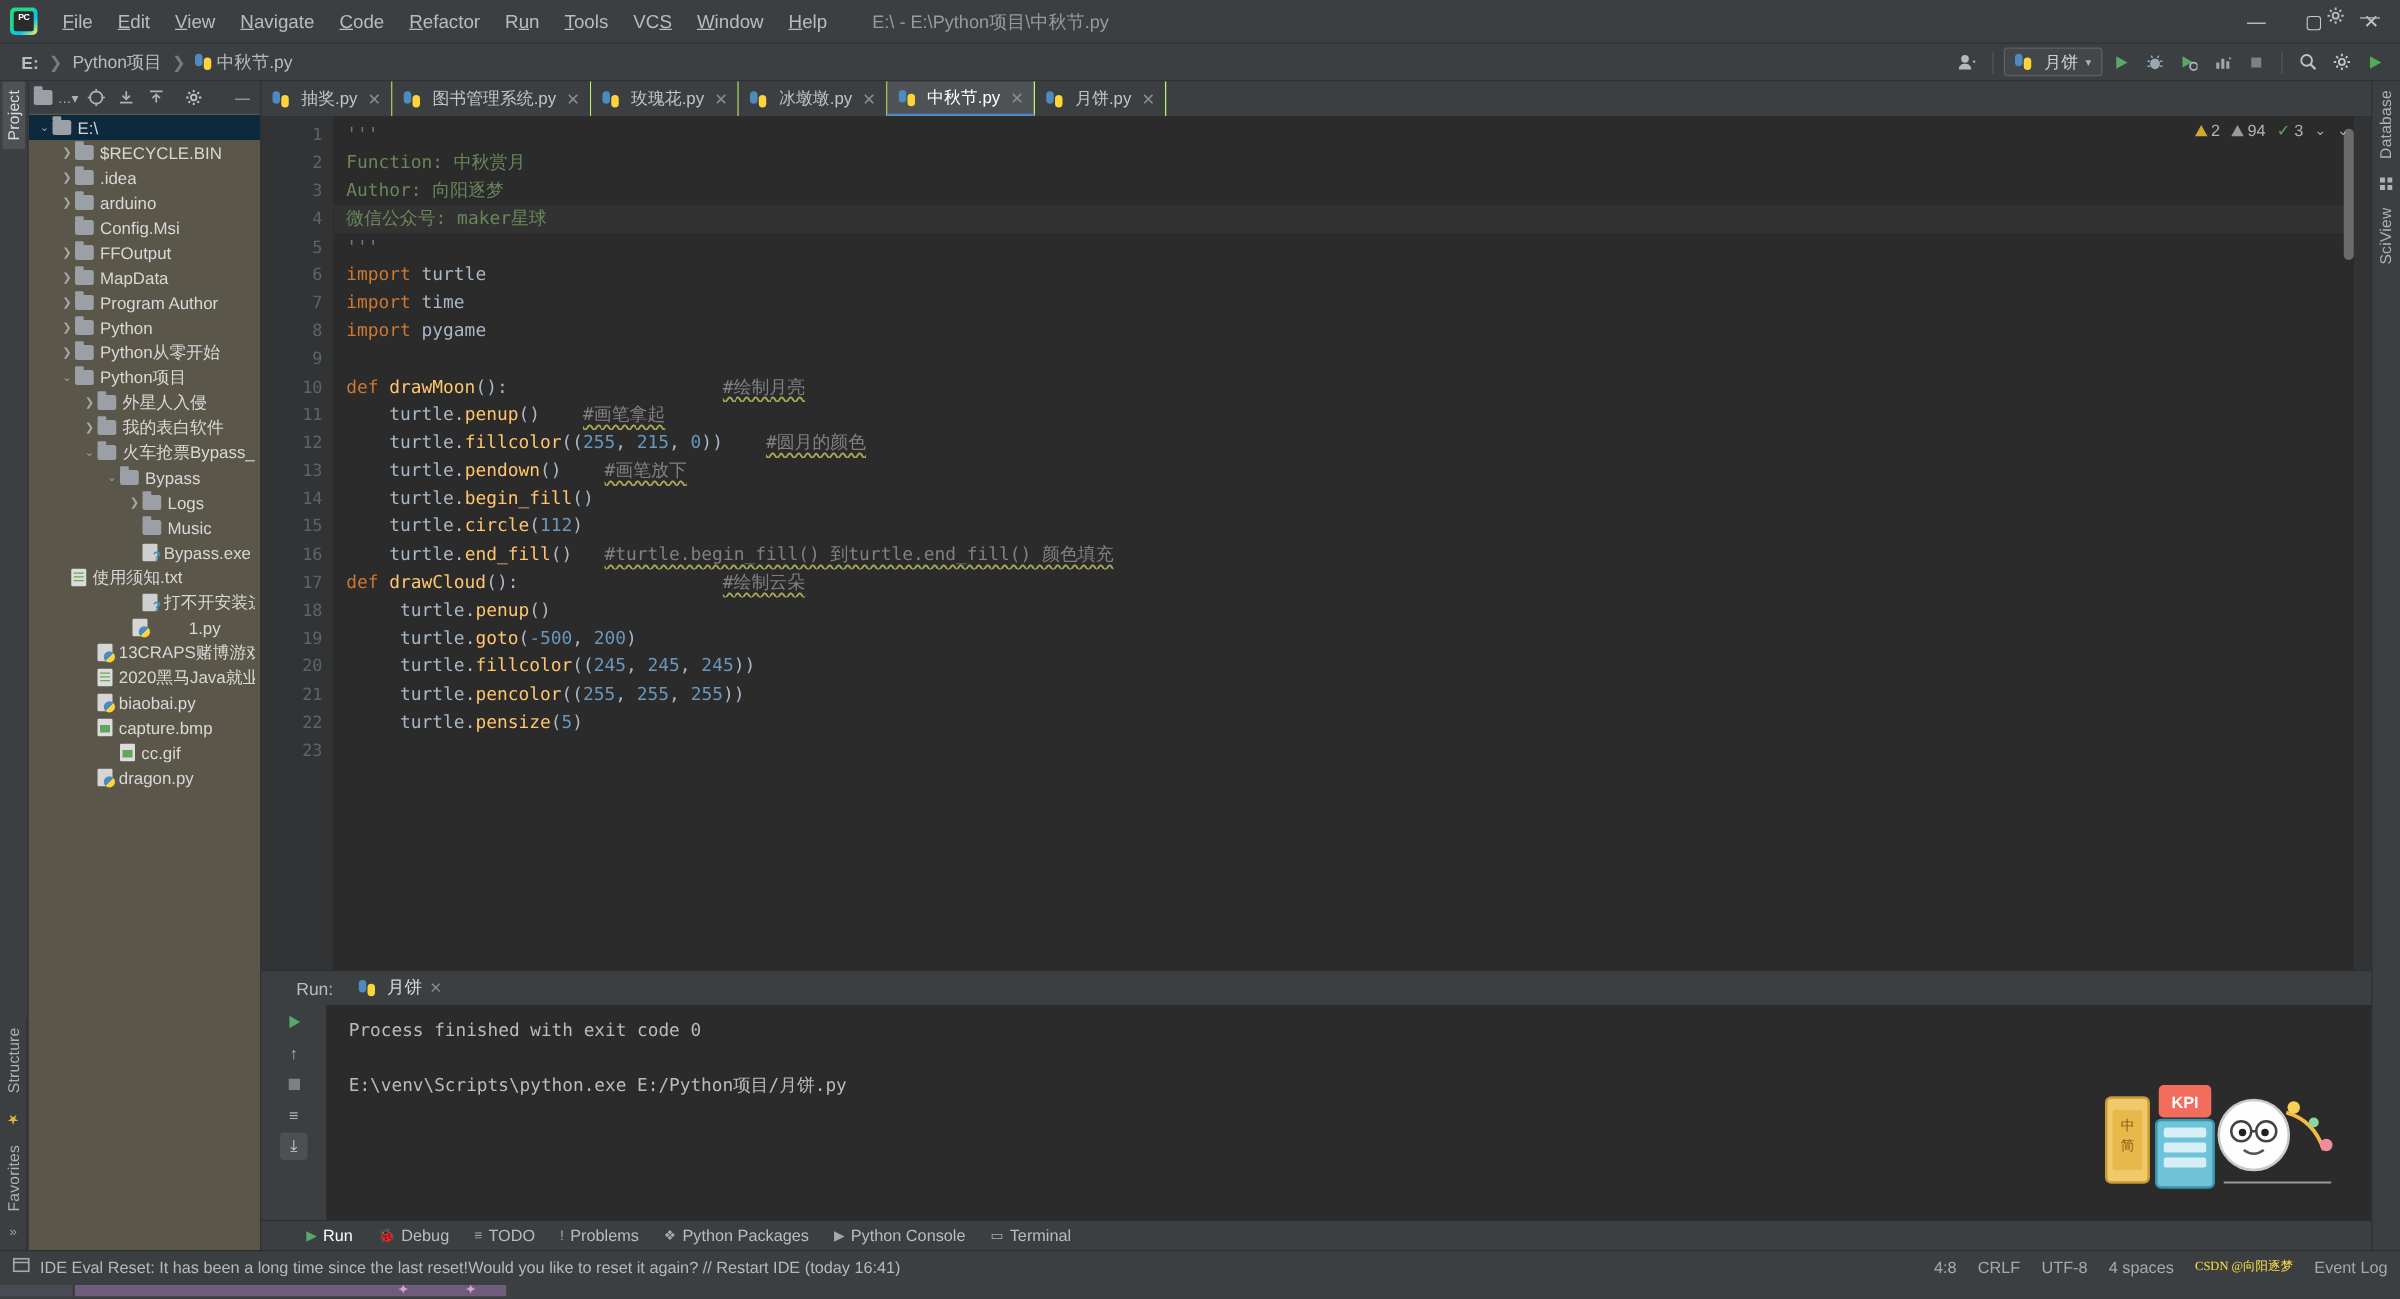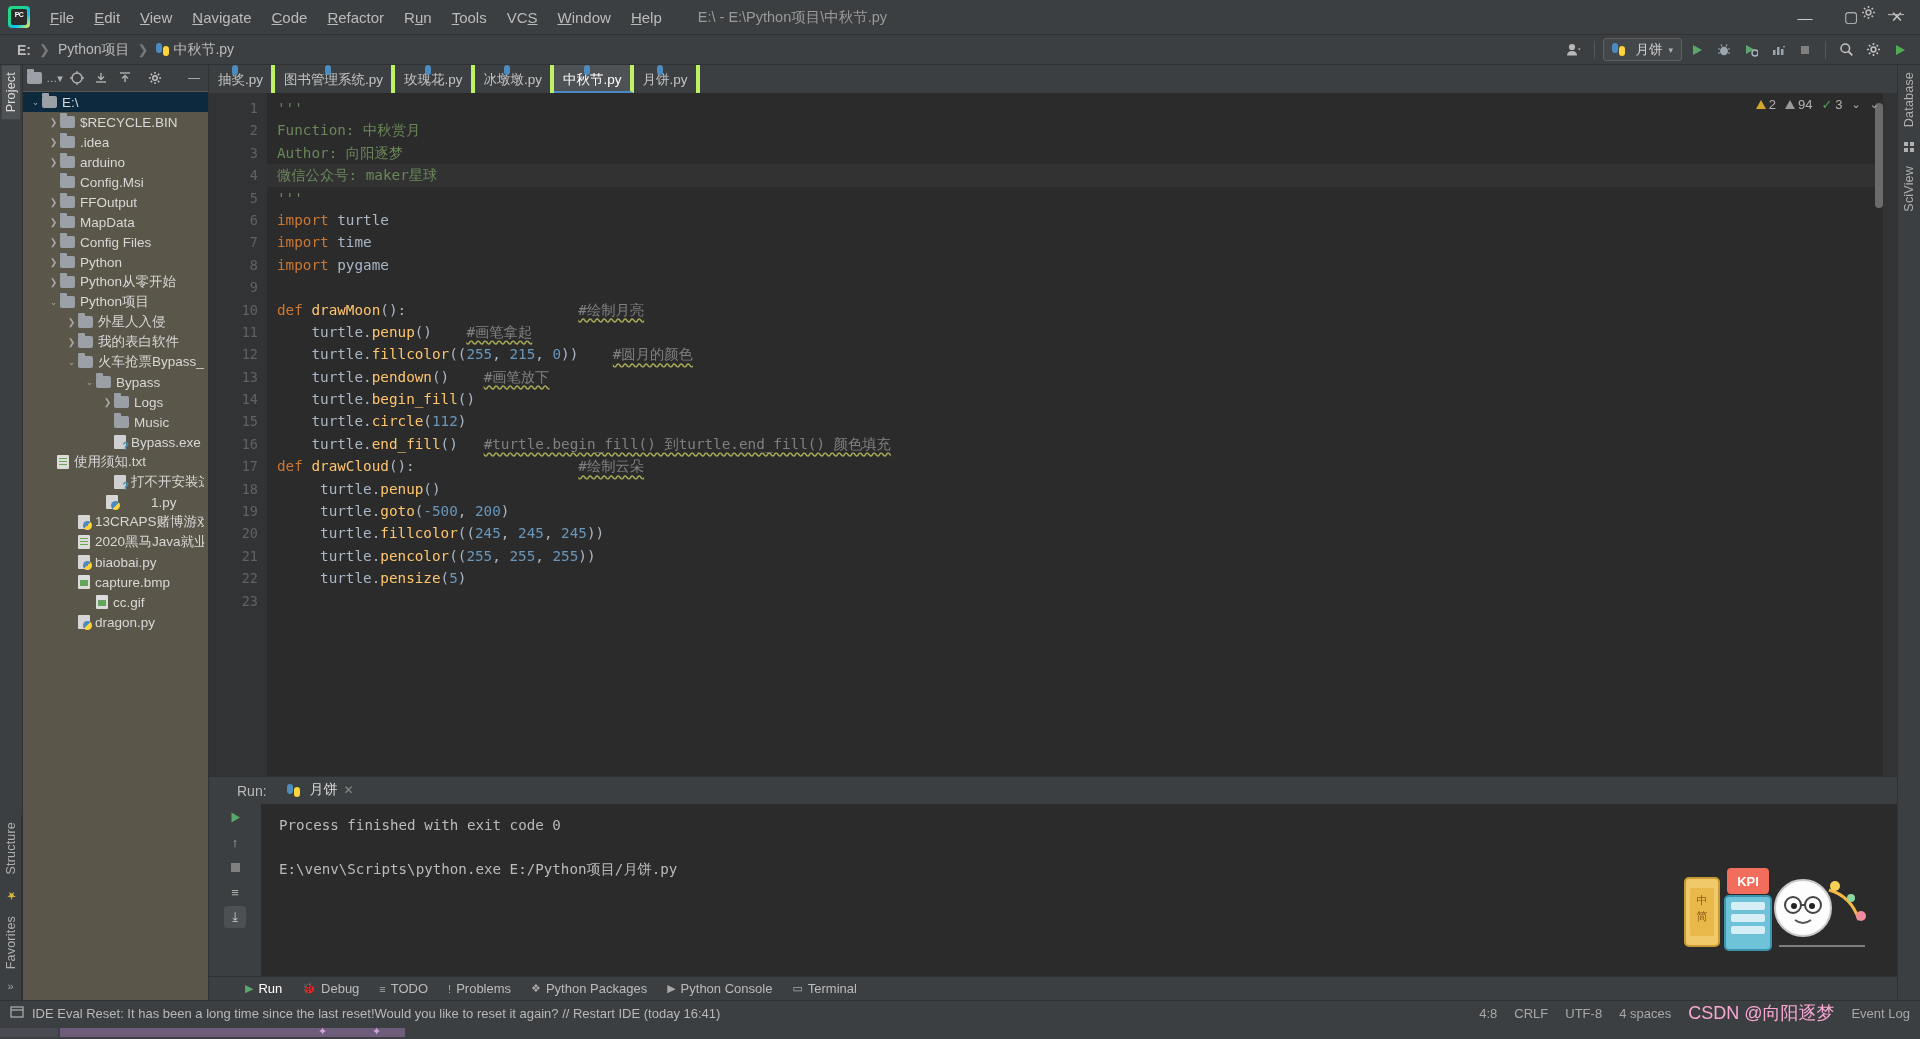--- a/index.html
+++ b/index.html
@@ -78,21 +78,21 @@
   .fileico.txt::after{content:"";position:absolute;left:2px;top:3px;width:8px;height:1px;background:#6aa84f;
       box-shadow:0 3px 0 #6aa84f,0 6px 0 #6aa84f;}
   .fileico.img{background:#dcdcdc;}
   .fileico.img::after{content:"";position:absolute;left:2px;top:5px;width:8px;height:6px;background:#64a45c;}
   .tlabel{overflow:hidden;text-overflow:clip;}
 
   
   .editorcol{flex:1;display:flex;flex-direction:column;min-width:0;background:#2b2b2b;}
   .tabs{height:28px;background:#3c3f41;display:flex;align-items:flex-end;flex:none;overflow:hidden;}
   .tab{height:28px;display:flex;align-items:center;gap:6px;padding:0 8px 0 9px;font-size:13.5px;color:#c3c3c3;
-       border-right:4px solid #bef264;white-space:nowrap;background:#3c3f41;flex-direction:column;}
+       border-right:1px solid #bef264;white-space:nowrap;background:#3c3f41;}
   .tab.active{background:#4e5254;border-bottom:2px solid #4a88c7;color:#ffffff;}
   .tab .x{color:#8b8b8b;font-size:13px;margin-left:2px;}
 
   .edwrap{flex:1;display:flex;position:relative;min-height:0;overflow:hidden;}
   .gutter{width:58px;flex:none;background:#313335;font-size:13.5px;color:#606366;
           font-family:"DejaVu Sans Mono",monospace;padding-top:4px;text-align:right;position:relative;}
   .gline{height:22.4px;line-height:22.4px;padding-right:9px;position:relative;}
   .fold{position:absolute;right:-9px;top:5px;width:11px;height:11px;color:#8a8a8a;font-size:10px;
         display:flex;align-items:center;justify-content:center;}
   .code{flex:1;position:relative;font-family:"DejaVu Sans Mono",monospace;font-size:14.3px;
@@ -137,21 +137,21 @@
   .btabs{height:24px;background:#3c3f41;display:flex;align-items:center;flex:none;gap:0;
          border-top:1px solid #2f3133;padding-left:26px;}
   .btab{display:flex;align-items:center;gap:5px;font-size:13px;color:#bbbbbb;padding:2px 10px;white-space:nowrap;}
   .btab.act{color:#ffffff;}
 
   
   .status{height:25px;background:#3c3f41;display:flex;align-items:center;flex:none;
           font-size:13px;color:#a8a8a8;border-top:1px solid #2f3133;padding:0 10px;gap:0;}
   .st-msg{margin-left:8px;color:#b8b8b8;white-space:nowrap;overflow:hidden;}
   .st-right{margin-left:auto;display:flex;align-items:center;gap:17px;white-space:nowrap;}
-  .wm{color:#f9a8d4;font-size:18px;}
+  .wm{color:#fde047;font-size:10px;font-family:Liberation Serif, serif;}
 
   
   .strip{height:14px;background:#3c3f41;flex:none;position:relative;}
   .strip .bar{position:absolute;left:60px;top:3px;width:345px;height:9px;background:#6d5d7a;}
   .strip .bar2{position:absolute;left:0;top:3px;width:58px;height:9px;background:#4a4a55;}
   .strip .c1{position:absolute;left:318px;top:0;color:#d8a0d8;font-size:11px;}
   .strip .c2{position:absolute;left:372px;top:0;color:#d8a0d8;font-size:11px;}
 </style>
 </head>
 <body>
@@ -342,21 +342,21 @@
             <span class="tlabel">FFOutput</span>
           </div>
           <div class="trow" style="padding-left: 24px;">
             <span class="arrow">❯</span>
             <span class="folder"></span>
             <span class="tlabel">MapData</span>
           </div>
           <div class="trow" style="padding-left: 24px;">
             <span class="arrow">❯</span>
             <span class="folder"></span>
-            <span class="tlabel">Config Files</span>
+            <span class="tlabel">Program Author</span>
           </div>
           <div class="trow" style="padding-left: 24px;">
             <span class="arrow">❯</span>
             <span class="folder"></span>
             <span class="tlabel">Python</span>
           </div>
           <div class="trow" style="padding-left: 24px;">
             <span class="arrow">❯</span>
             <span class="folder"></span>
             <span class="tlabel">Python从零开始</span>

